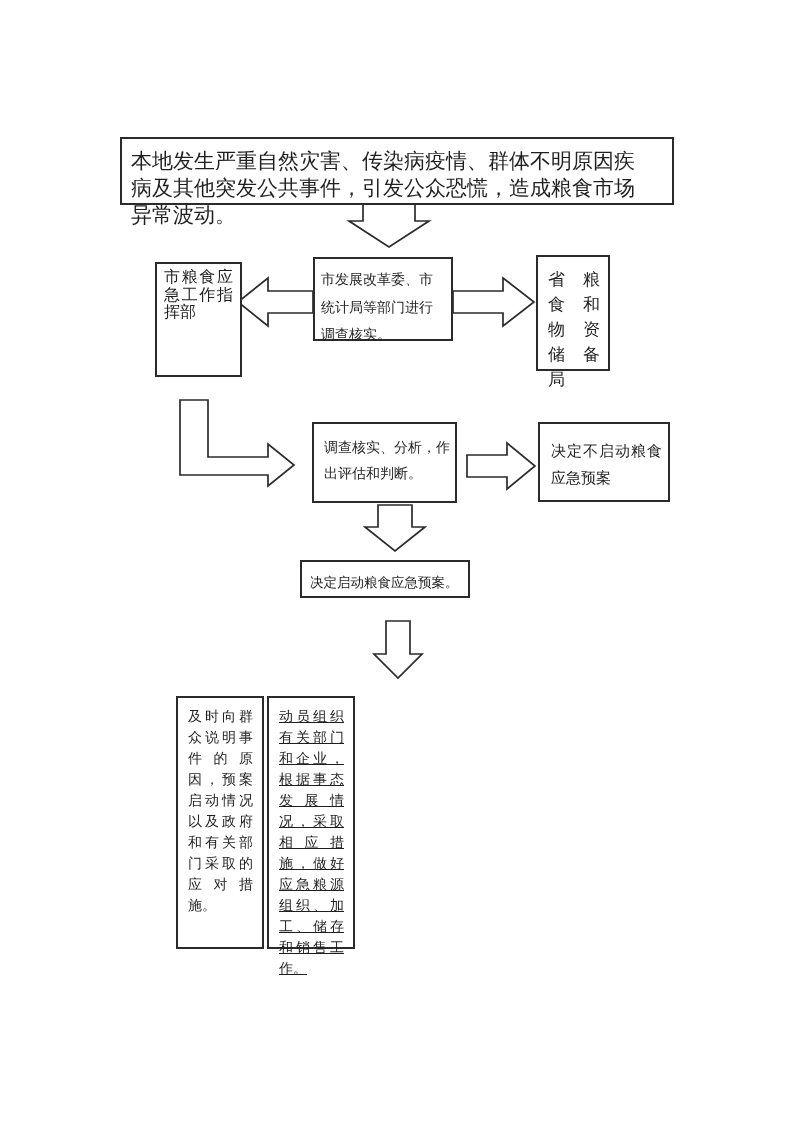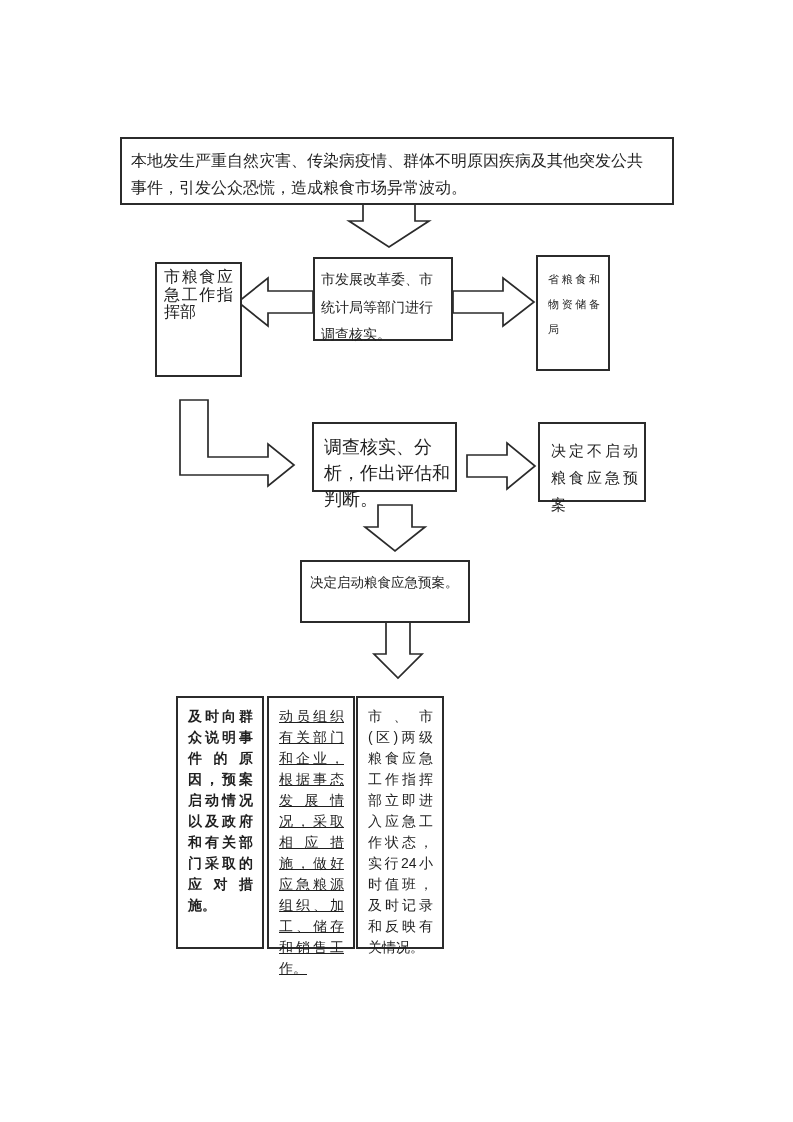--- a/index.html
+++ b/index.html
@@ -9,37 +9,37 @@
   }
   .box{
     position:absolute;border:2px solid #2b2b2b;background:#fff;
     box-sizing:border-box;color:#1f1f1f;
   }
   .jt{text-align:justify;}
   #arrow-layer{position:absolute;left:0;top:0;pointer-events:none;}
   #arrow-layer path{fill:#ffffff;stroke:#2b2b2b;stroke-width:1.7;stroke-linejoin:miter;}
 
   #trigger-box{left:120px;top:137px;width:554px;height:68px;
-    padding:8px 28px 0 9px;font-size:16px;line-height:27px;}
+    padding:8px 28px 0 9px;font-size:21px;line-height:27px;}
   #command-box{left:155px;top:262px;width:87px;height:115px;
     padding:4px 7px 0 7px;font-size:16px;line-height:17.5px;}
   #investigate-box{left:313px;top:257px;width:140px;height:84px;
     padding:7px 5px 4px 6px;font-size:14px;line-height:27.5px;}
   #provincial-box{left:536px;top:255px;width:74px;height:116px;
-    padding:10px 6px 0 10px;font-size:11px;line-height:25px;letter-spacing:2px;}
-  #assess-box{left:312px;top:422px;width:145px;height:70px;
-    padding:10px 5px 0 10px;font-size:18px;line-height:26px;}
-  #no-activate-box{left:538px;top:422px;width:108px;height:80px;
+    padding:10px 6px 0 10px;font-size:17px;line-height:25px;letter-spacing:2px;}
+  #assess-box{left:312px;top:422px;width:145px;height:81px;
+    padding:10px 5px 0 10px;font-size:14px;line-height:26px;}
+  #no-activate-box{left:538px;top:422px;width:132px;height:80px;
     padding:13px 6px 0 11px;font-size:15px;line-height:27px;}
-  #activate-box{left:300px;top:560px;width:170px;height:63px;
+  #activate-box{left:300px;top:560px;width:170px;height:38px;
     padding:10px 6px 0 8px;font-size:13.5px;line-height:22px;}
 
   .task-cell{top:696px;width:88px;height:253px;
     padding:8px 9px 0 10px;font-size:14px;line-height:21px;}
-  #task-cell-0{left:176px;font-weight:bold;}
+  #task-cell-0{left:176px;}
   #task-cell-1{left:267px;text-decoration:underline;}
   #task-cell-2{left:356px;}
   #task-cell-3{left:445px;}
   #task-cell-4{left:533px;width:89px;}
 </style>
 </head>
 <body>
 
 <div id="page">
 
@@ -69,15 +69,14 @@
   <div class="box jt" id="provincial-box">省粮食和物资储备局</div>
 
   <div class="box" id="assess-box">调查核实、分析，作出评估和判断。</div>
 
   <div class="box jt" id="no-activate-box">决定不启动粮食应急预案</div>
 
   <div class="box" id="activate-box">决定启动粮食应急预案。</div>
 
   <div class="box jt task-cell" id="task-cell-0">及时向群众说明事件的原因，预案启动情况以及政府和有关部门采取的应对措施。</div>
   <div class="box jt task-cell" id="task-cell-1">动员组织有关部门和企业，根据事态发展情况，采取相应措施，做好应急粮源组织、加工、储存和销售工作。</div>
-  <div class="box jt task-cell" id="task-cell-2">市、市(区)两级粮食应急工作指挥部立即进入应急工作状态，实行24小时值班，及时记录和反映有关情况。</div>
 
 </div>
 
 </body></html>

